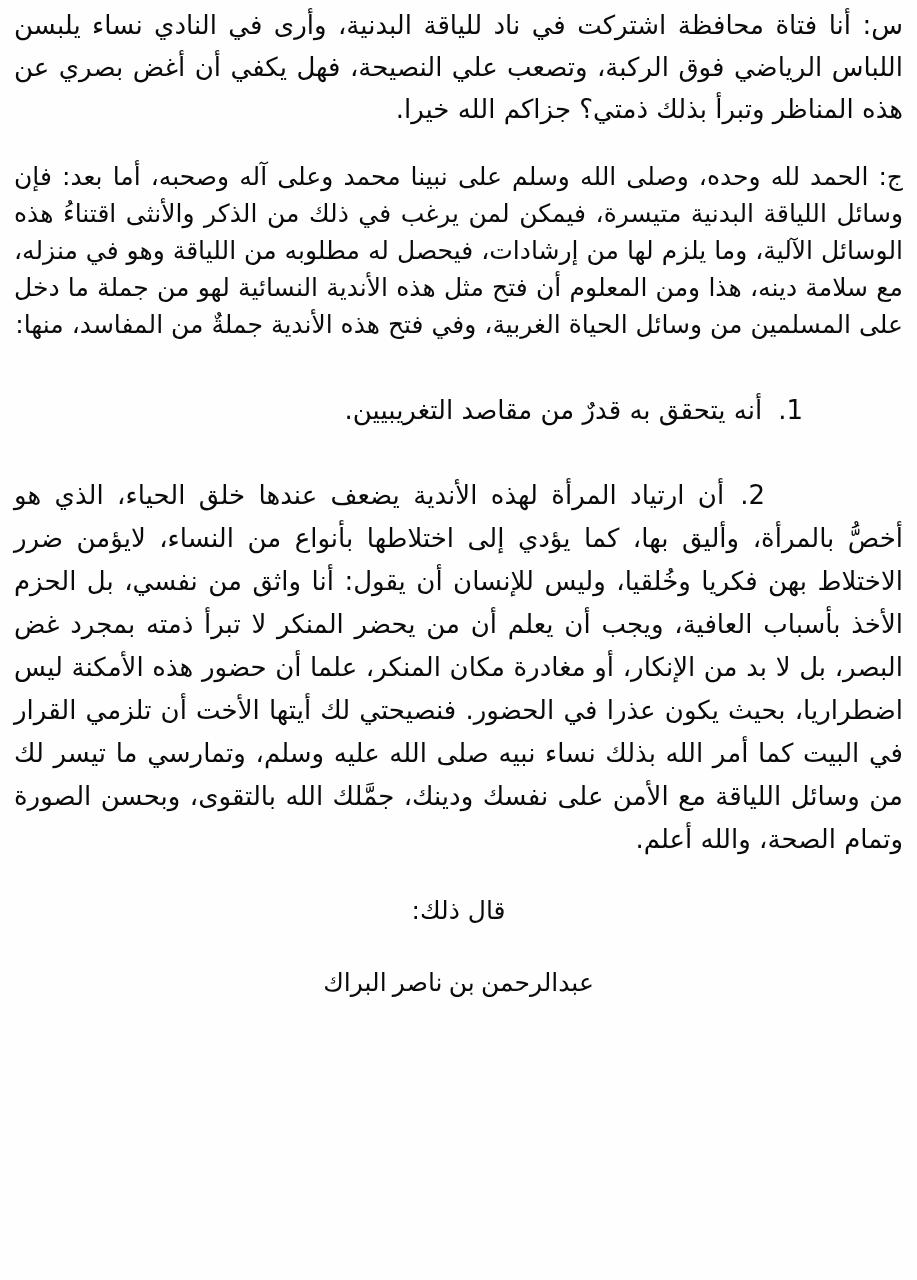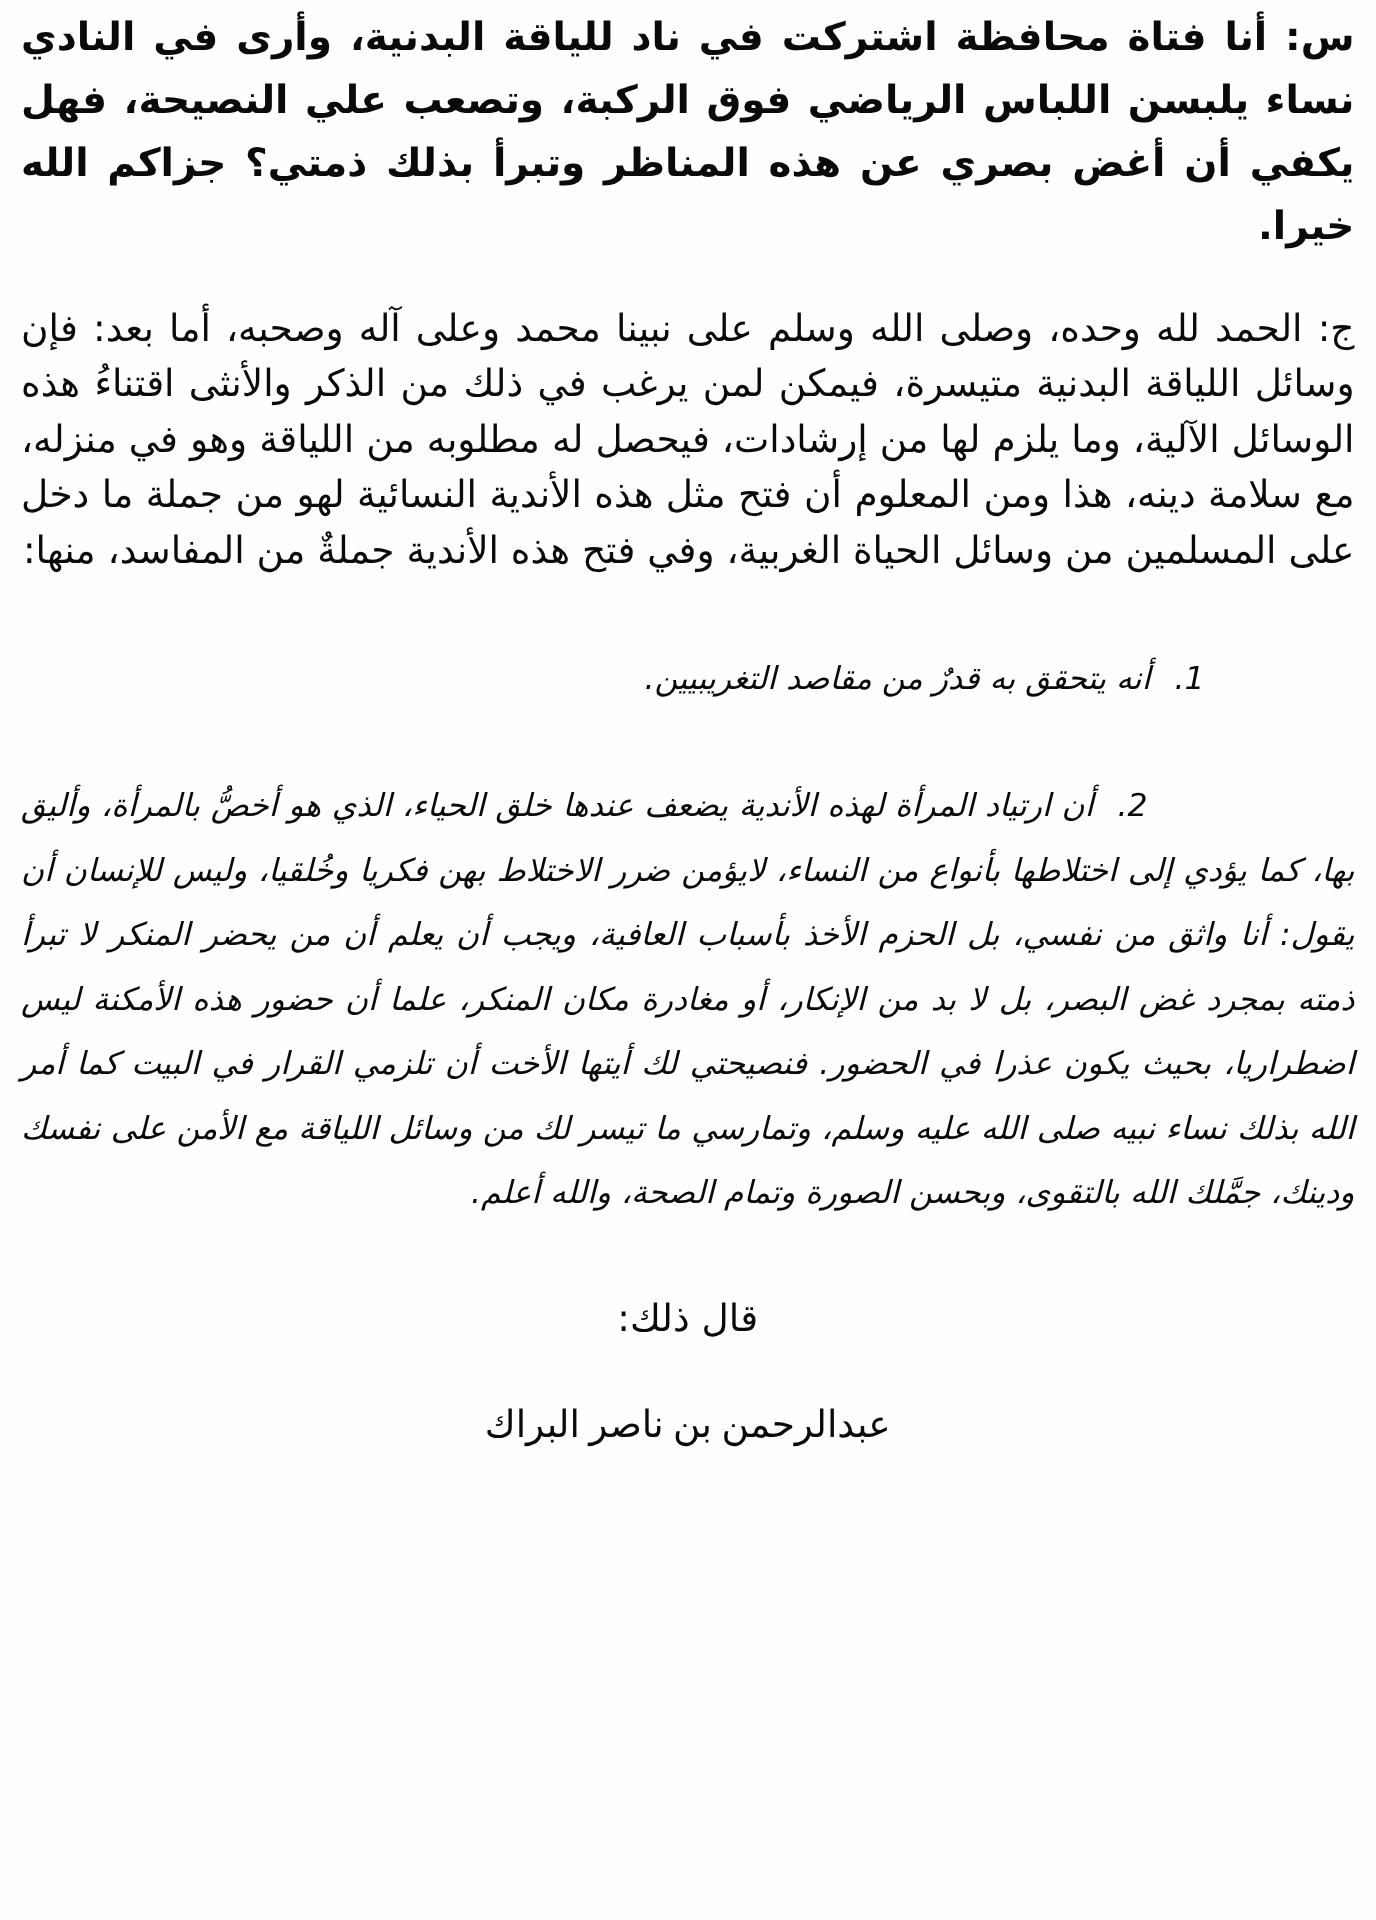--- a/index.html
+++ b/index.html
@@ -14,55 +14,54 @@
     box-sizing: border-box;
     background: #fefefe;
     color: #0a0a0a;
     direction: rtl;
     padding: 4px 14px 0 14px;
     overflow: hidden;
     font-family: "DejaVu Sans", sans-serif;
   }
   p { margin: 0; }
   .question {
-    font-weight: bold;
+    font-weight: normal;
     font-size: 26px;
     line-height: 42px;
     text-align: justify;
   }
   .answer {
     margin-top: 28px;
     font-size: 25px;
     line-height: 37px;
     text-align: justify;
   }
   .list-item {
-    font-size: 21px;
+    font-size: 26px;
     line-height: 43px;
     text-align: justify;
-    font-style: italic;
   }
   .item1 {
     margin-top: 46px;
     text-indent: 100px;
   }
   .item2 {
     margin-top: 42px;
     text-indent: 138px;
   }
   .item-number {
     margin-left: 16px;
     unicode-bidi: embed;
   }
   .center-line {
     text-align: center;
     font-size: 25px;
     line-height: 36px;
   }
-  .said   { margin-top: 44px; }
+  .said   { margin-top: 32px; }
   .author { margin-top: 36px; font-family: Liberation Serif, serif; }
   .date   { margin-top: 30px; }
 </style>
 </head>
 <body>
 
 <div class="page">
 
   <p class="question">س: أنا فتاة محافظة اشتركت في ناد للياقة البدنية، وأرى في النادي نساء يلبسن اللباس الرياضي فوق الركبة، وتصعب علي النصيحة، فهل يكفي أن أغض بصري عن هذه المناظر وتبرأ بذلك ذمتي؟ جزاكم الله خيرا.</p>
 

